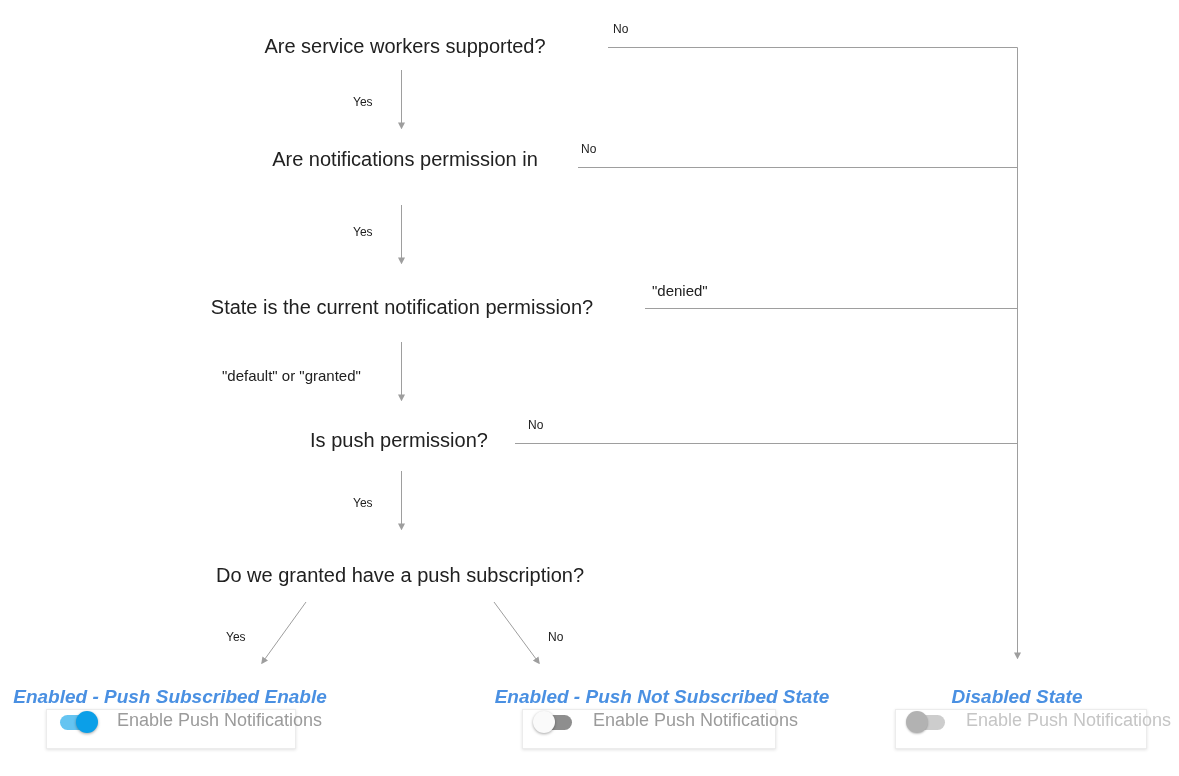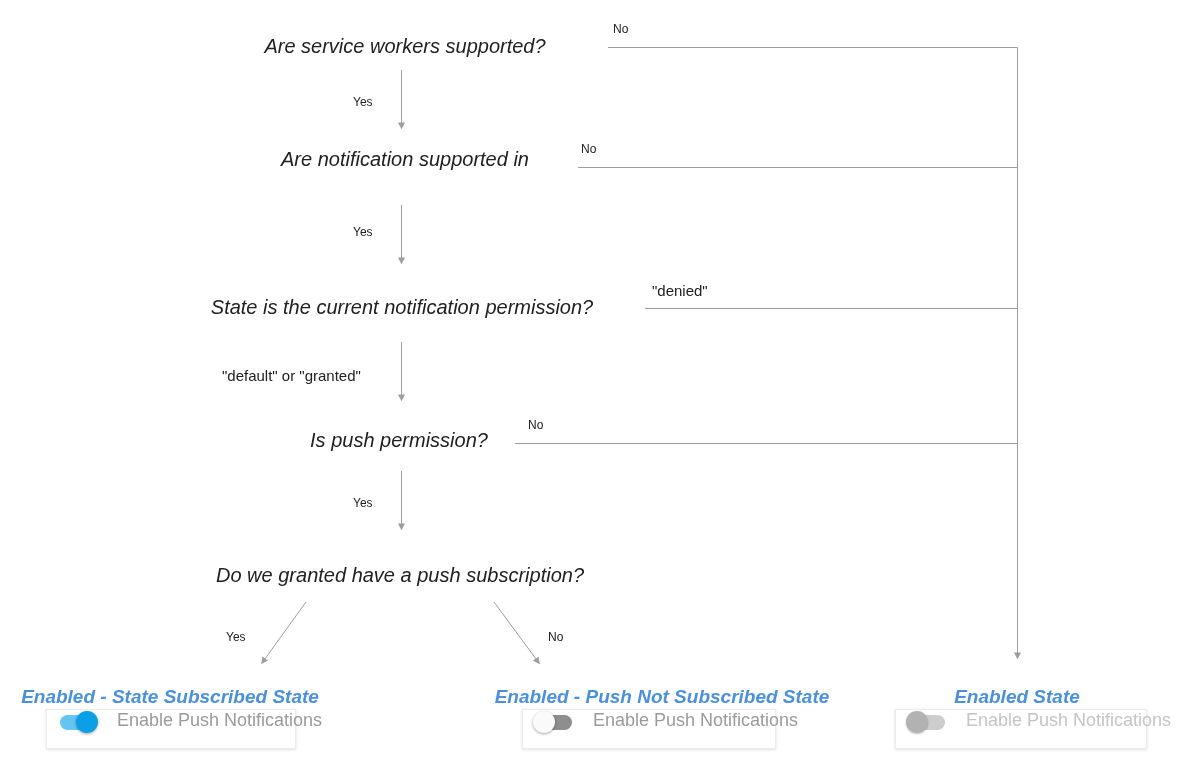--- a/index.html
+++ b/index.html
@@ -20,21 +20,20 @@
     pointer-events: none;
   }
   .question {
     position: absolute;
     transform: translateX(-50%);
     color: #212121;
     font-size: 20px;
     line-height: 27px;
     text-align: center;
     white-space: nowrap;
-    font-style: italic;
   }
   .edge-label {
     position: absolute;
     color: #212121;
     font-size: 12px;
     white-space: nowrap;
   }
   .edge-label.quoted { font-size: 15px; }
   .state-title {
     position: absolute;
@@ -113,21 +112,21 @@
       <line x1="401.5" y1="342" x2="401.5" y2="400" marker-end="url(#arrow)"></line>
       <line x1="401.5" y1="471" x2="401.5" y2="529" marker-end="url(#arrow)"></line>
       <line x1="306" y1="602" x2="262" y2="663" marker-end="url(#arrow)"></line>
       <line x1="494" y1="602" x2="539" y2="663" marker-end="url(#arrow)"></line>
     </g>
   </svg>
 
   <div class="question" style="left:405px; top:33px;">Are service workers supported?</div>
 
   <div class="question" style="left:405px; top:146px;">
-    <div>Are notification supported in</div>
+    <div>Are notifications permission in</div>
   </div>
 
   <div class="question" style="left:402px; top:294px;">State is the current notification permission?</div>
 
   <div class="question" style="left:399px; top:427px;">Is push permission?</div>
 
   <div class="question" style="left:400px; top:562px;">Do we granted have a push subscription?</div>
 
   <span class="edge-label" style="left:353px; top:95px;">Yes</span>
   <span class="edge-label" style="left:613px; top:22px;">No</span>
@@ -137,23 +136,23 @@
 
   <span class="edge-label quoted" style="left:222px; top:367px;">"default" or "granted"</span>
   <span class="edge-label quoted" style="left:652px; top:282px;">"denied"</span>
 
   <span class="edge-label" style="left:353px; top:496px;">Yes</span>
   <span class="edge-label" style="left:528px; top:418px;">No</span>
 
   <span class="edge-label" style="left:226px; top:630px;">Yes</span>
   <span class="edge-label" style="left:548px; top:630px;">No</span>
 
-  <div class="state-title" style="left:170px; top:686px;">Enabled - State Subscribed State</div>
+  <div class="state-title" style="left:170px; top:686px;">Enabled - Push Subscribed Enable</div>
   <div class="state-title" style="left:662px; top:686px;">Enabled - Push Not Subscribed State</div>
-  <div class="state-title" style="left:1017px; top:686px;">Enabled State</div>
+  <div class="state-title" style="left:1017px; top:686px;">Disabled State</div>
 
   <div class="state-card on" style="left:46px; top:709px; width:250px;">
     <span class="toggle on">
       <span class="track"></span>
       <span class="knob"></span>
     </span>
     <span class="control-label">Enable Push Notifications</span>
   </div>
 
   <div class="state-card off" style="left:522px; top:709px; width:254px;">

